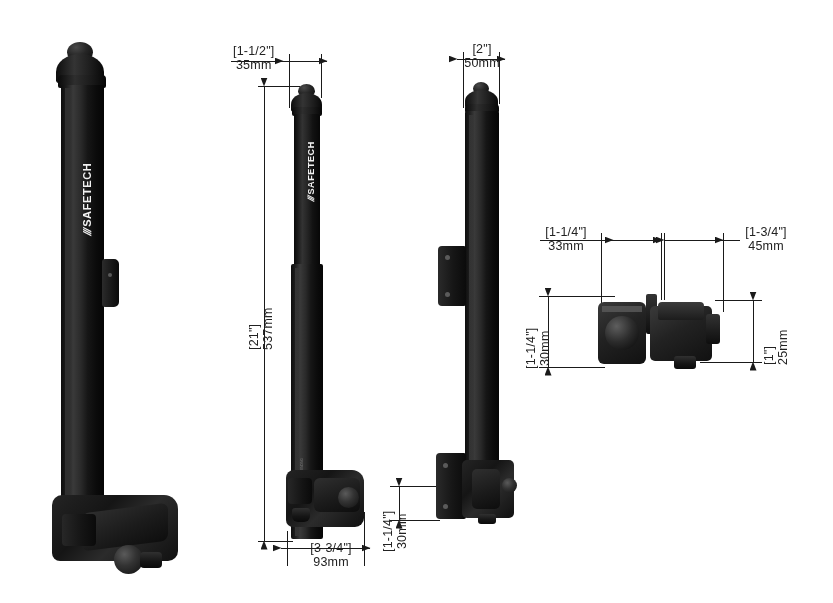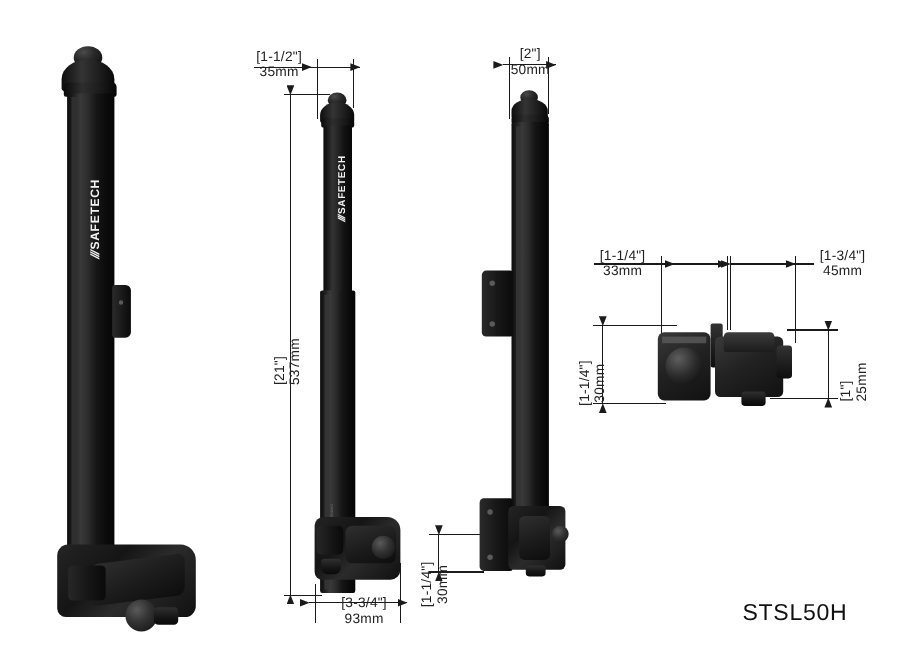--- a/index.html
+++ b/index.html
@@ -411,15 +411,14 @@
   <div class="dim vert" style="left:524px; top:369px;">
     <span class="inch">[1-1/4"]</span>
     <span class="mm">30mm</span>
   </div>
 
   <div class="dim vert" style="left:762px; top:365px;">
     <span class="inch">[1"]</span>
     <span class="mm">25mm</span>
   </div>
 
-  <div class="partno" style="left:675px; top:546px;">STSL50H</div>
 
 </div>
 
 </body></html>

